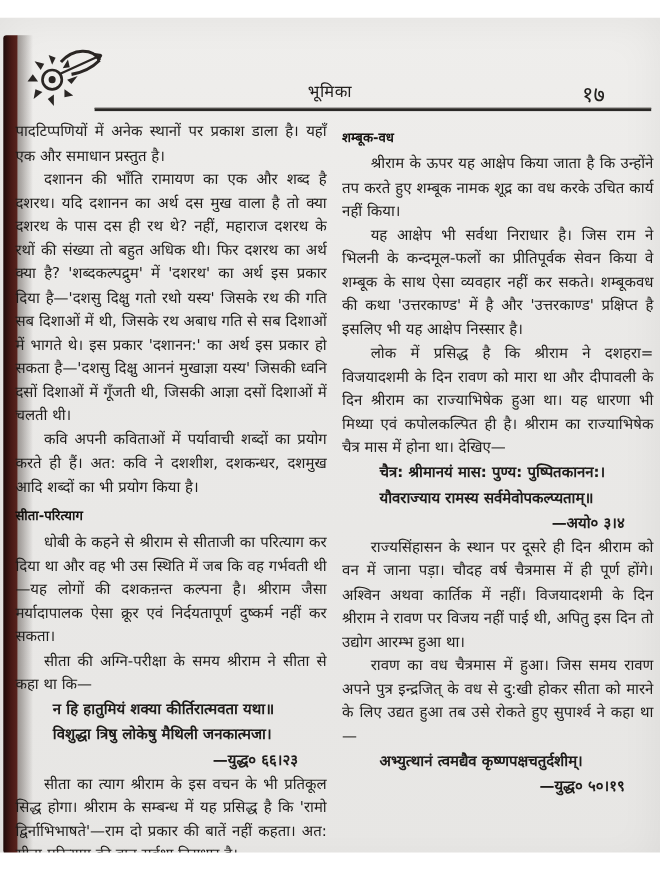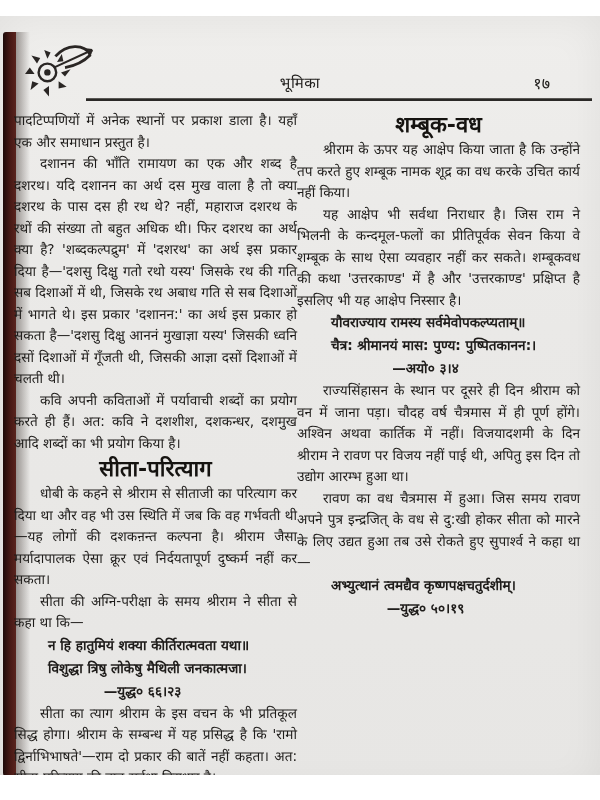--- a/index.html
+++ b/index.html
@@ -27,40 +27,40 @@
     position:absolute; left:556px; top:772px; width:44px; height:2px; background:#b9b7b4;
   }
 
   .header{ position:absolute; left:0; top:0; width:600px; height:88px; }
   .logo{ position:absolute; left:16px; top:10px; width:82px; height:80px; }
   .page-title{
     position:absolute; left:0; top:56px; width:600px; text-align:center;
     font-size:15px; letter-spacing:.5px; color:#22201e;
   }
   .page-number{
-    position:absolute; right:50px; top:56px; font-size:16px; color:#22201e;
+    position:absolute; right:50px; top:56px; font-size:20px; color:#22201e;
   }
   .header-rule{
     position:absolute; left:86px; right:8px; top:82px; height:3px;
     background:#2a2826; border-top:1px solid #5a5855;
   }
 
   .columns{
     position:absolute; left:14px; top:94px; width:580px; height:676px;
-    display:flex; 
+    display:flex; gap:14px;
   }
   .col{ width:283px; font-size:13.6px; line-height:21.5px; text-align:justify; }
   .col p.para{ text-indent:26px; }
   .col p.cont{ text-indent:0; }
   .col h3{
-    text-align:center; font-size:22px; font-weight:bold; color:#151310;
+    text-align:left; font-size:12px; font-weight:bold; color:#151310;
     line-height:26px; margin:2px 0 1px 0; text-indent:0;
   }
   .verse{ font-weight:bold; margin-left:34px; line-height:23px; text-indent:0; }
-  .ref{ text-align:center; font-weight:bold; padding-right:26px; line-height:23px; text-indent:0; }
+  .ref{ text-align:right; font-weight:bold; padding-right:26px; line-height:23px; text-indent:0; }
 </style>
 </head>
 <body>
 
 <div class="scan-page">
   <div class="book-spine"></div>
   <div class="spine-shadow"></div>
 
   <div class="header">
     <div class="logo">
@@ -104,23 +104,24 @@
       <div class="ref">—युद्ध० ६६।२३</div>
       <p class="para">सीता का त्याग श्रीराम के इस वचन के भी प्रतिकूल सिद्ध होगा। श्रीराम के सम्बन्ध में यह प्रसिद्ध है कि 'रामो द्विर्नाभिभाषते'—राम दो प्रकार की बातें नहीं कहता। अत: सीता-परित्याग की बात सर्वथा निराधार है।</p>
       <p class="para">यदि धोबी के कहने से सीताजी के त्यागने का प्रसंग उपस्थित भी हो जाता तो मेरे विचार में श्रीराम स्वयं भी राज्यसिंहासन छोड़कर वन में चले जाते।</p>
 
     </div>
 
     <div class="col">
       <h3>शम्बूक-वध</h3>
       <p class="para">श्रीराम के ऊपर यह आक्षेप किया जाता है कि उन्होंने तप करते हुए शम्बूक नामक शूद्र का वध करके उचित कार्य नहीं किया।</p>
       <p class="para">यह आक्षेप भी सर्वथा निराधार है। जिस राम ने भिलनी के कन्दमूल-फलों का प्रीतिपूर्वक सेवन किया वे शम्बूक के साथ ऐसा व्यवहार नहीं कर सकते। शम्बूकवध की कथा 'उत्तरकाण्ड' में है और 'उत्तरकाण्ड' प्रक्षिप्त है इसलिए भी यह आक्षेप निस्सार है।</p>
+      <p class="para">लोक में प्रसिद्ध है कि श्रीराम ने दशहरा= विजयादशमी के दिन रावण को मारा था और दीपावली के दिन श्रीराम का राज्याभिषेक हुआ था। यह धारणा भी मिथ्या एवं कपोलकल्पित ही है। श्रीराम का राज्याभिषेक चैत्र मास में होना था। देखिए—</p>
       <div class="verse">
+        <div>चैत्र: श्रीमानयं मास: पुण्य: पुष्पितकानन:।</div>
         <div>यौवराज्याय रामस्य सर्वमेवोपकल्प्यताम्॥</div>
-        <div>चैत्र: श्रीमानयं मास: पुण्य: पुष्पितकानन:।</div>
       </div>
       <div class="ref">—अयो० ३।४</div>
       <p class="para">राज्यसिंहासन के स्थान पर दूसरे ही दिन श्रीराम को वन में जाना पड़ा। चौदह वर्ष चैत्रमास में ही पूर्ण होंगे। अश्विन अथवा कार्तिक में नहीं। विजयादशमी के दिन श्रीराम ने रावण पर विजय नहीं पाई थी, अपितु इस दिन तो उद्योग आरम्भ हुआ था।</p>
       <p class="para">रावण का वध चैत्रमास में हुआ। जिस समय रावण अपने पुत्र इन्द्रजित् के वध से दु:खी होकर सीता को मारने के लिए उद्यत हुआ तब उसे रोकते हुए सुपार्श्व ने कहा था—</p>
       <div class="verse">
         <div>अभ्युत्थानं त्वमद्यैव कृष्णपक्षचतुर्दशीम्।</div>
       </div>
       <div class="ref">—युद्ध० ५०।१९</div>
 
     </div>

